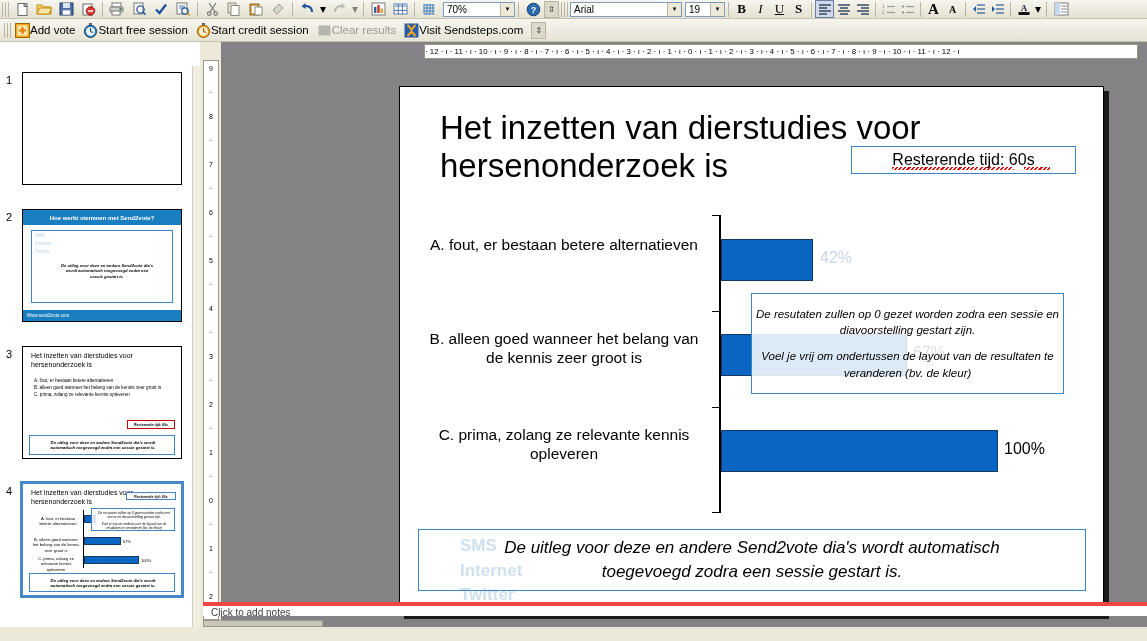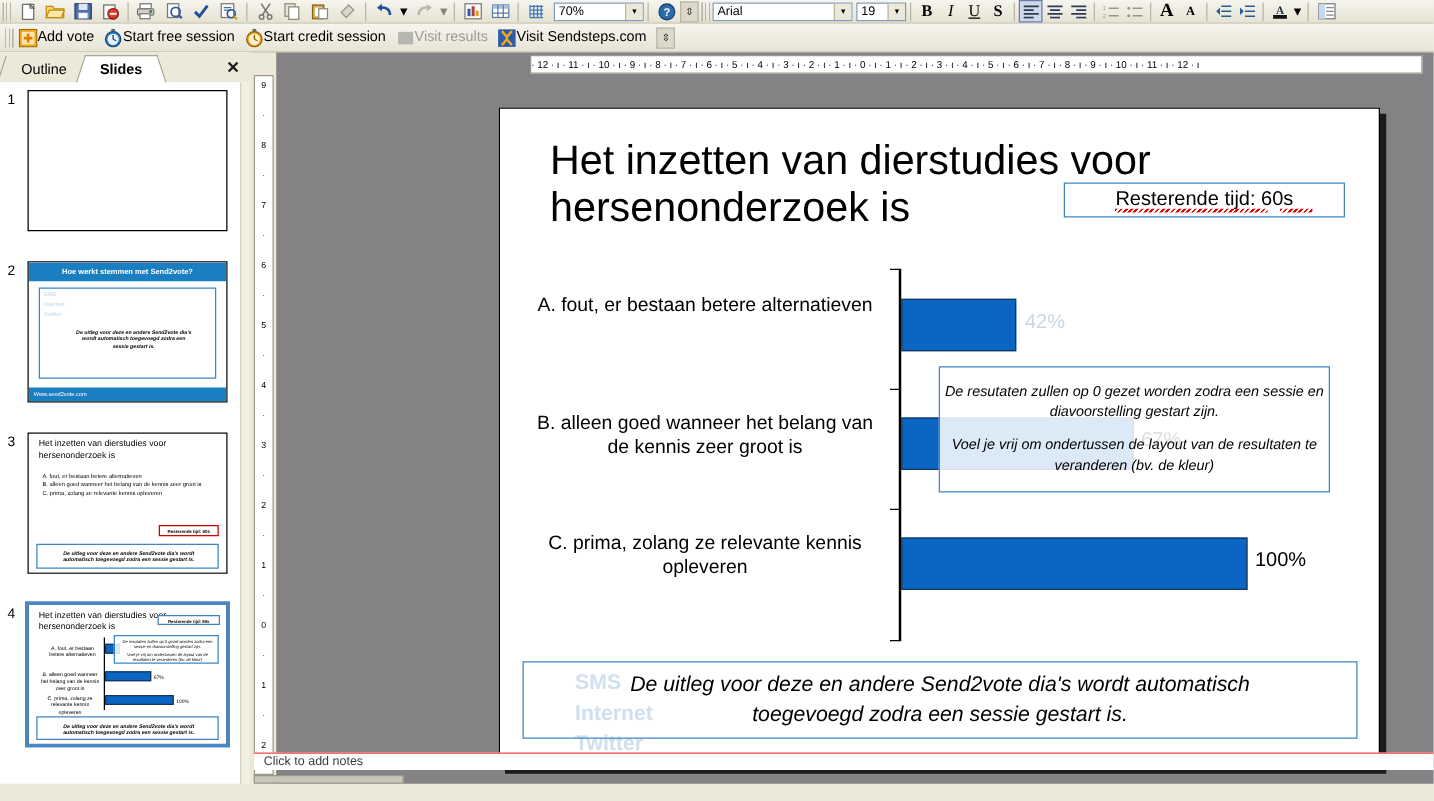--- a/index.html
+++ b/index.html
@@ -130,21 +130,21 @@
       color:#fff;font-size:4.5px;display:flex;align-items:center;padding-left:4px;}
   .mini-box{ position:absolute;border:1px solid #3d85c6; }
   .mini-txt{ position:absolute;font-size:4.2px;color:#000;line-height:1.3;}
   .mini-title{ position:absolute;font-size:7px;color:#000;line-height:1.25;}
   .mini-wm{ position:absolute;font-size:4.5px;font-weight:bold;color:#cfe0ef;line-height:1.8;}
   .mini-bar{ position:absolute;background:#0a66c2;border:0.5px solid #17375e;}
   .mini-axis{ position:absolute;background:#000;width:1px;}
 
   
   #notes-area{ position:absolute;left:203px;top:602px;width:944px;height:14px;background:#fff;
-      border-top:1px solid #ef4444;overflow:hidden;text-align:right;}
+      border-top:4px solid #ef4444;overflow:hidden;text-align:right;}
   #notes-text{ position:absolute;left:8px;top:1px;font-size:10px;color:#3b3b3b;}
   #bottom-strip{ position:absolute;left:0;top:627px;width:203px;height:14px;background:#ece9d8;}
   #hscroll{ position:absolute;left:203px;top:620px;width:120px;height:7px;background:#c8c6bb;
       border:1px solid #9a9a8c;}
 </style>
 </head>
 <body>
 
 <div id="std-toolbar">
   <div class="tb-grip"></div>
@@ -441,21 +441,21 @@
     </span>
     <span>Start credit session</span>
   </div>
 
   <div class="ss-btn disabled">
     <span class="ss-ico">
       <svg width="15" height="15" viewBox="0 0 15 15">
           <rect x="1.5" y="2.5" width="12" height="10" fill="#b6b6b0"></rect>
         </svg>
     </span>
-    <span>Visit results</span>
+    <span>Clear results</span>
   </div>
 
   <div class="ss-btn">
     <span class="ss-ico">
       <svg width="15" height="15" viewBox="0 0 15 15">
           <rect x="0.5" y="0.5" width="14" height="14" fill="#2a5ca8"></rect>
           <path d="M4 2.5 L7.5 6.5 L11 2.5 M7.5 6.5 L7.5 8.5 M4 12.5 L7.5 8.5 L11 12.5" fill="none" stroke="#f5a81c" stroke-width="1.9" stroke-linecap="round"></path>
         </svg>
     </span>
     <span>Visit Sendsteps.com</span>
@@ -524,29 +524,20 @@
 <div id="hruler">
   <span style="transform:scaleX(0.98);transform-origin:left center;display:inline-block;">· 12 · ı · 11 · ı · 10 · ı · 9 · ı · 8 · ı · 7 · ı · 6 · ı · 5 · ı · 4 · ı · 3 · ı · 2 · ı · 1 · ı · 0 · ı · 1 · ı · 2 · ı · 3 · ı · 4 · ı · 5 · ı · 6 · ı · 7 · ı · 8 · ı · 9 · ı · 10 · ı · 11 · ı · 12 · ı</span>
 </div>
 <div id="vruler">
   <div style="display:flex;flex-direction:column;align-items:center;justify-content:space-between;height:100%;padding:4px 0;">
     <span style="writing-mode:vertical-rl;text-orientation:upright;letter-spacing:17px;line-height:1;">9·8·7·6·5·4·3·2·1·0·1·2·3·4·5·6·7·8·9</span>
   </div>
 </div>
 
 <div id="left-pane">
-  <div id="tabstrip">
-    <div class="tab inactive">
-      <span>Outline</span>
-    </div>
-    <div class="tab active active2">
-      <span>Slides</span>
-    </div>
-    <div id="tab-close">✕</div>
-  </div>
 
   <div id="thumbs">
 
     <div class="thumb-row" style="top:6px">
       <div class="thumb-num">1</div>
       <div class="thumb" style="height:113px"></div>
     </div>
 
     <div class="thumb-row" style="top:143px">
       <div class="thumb-num">2</div>

